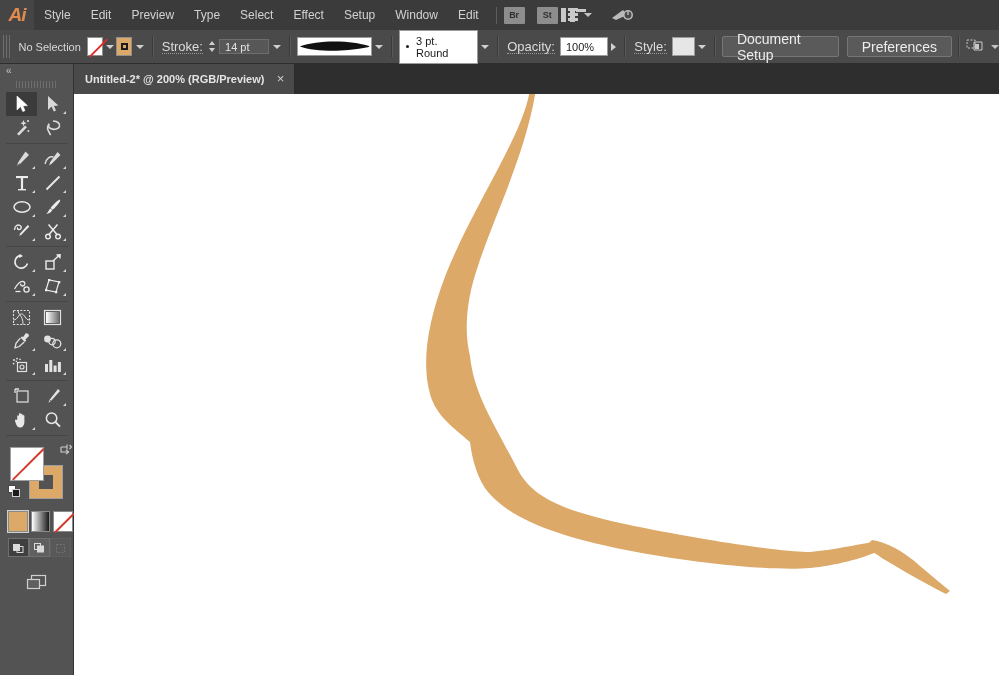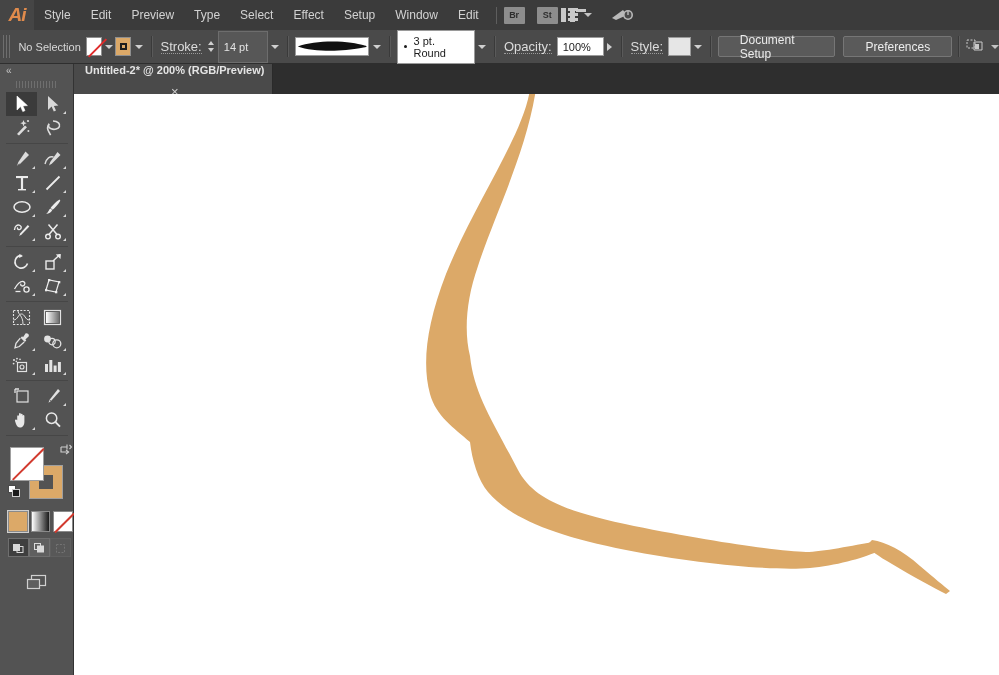--- a/index.html
+++ b/index.html
@@ -81,21 +81,21 @@
     border-top:4px solid #d0d0d0;
   }
   .ctl-label{font-size:13px;color:#dcdcdc;margin:0 5px 0 2px;border-bottom:1px dotted #9a9a9a;line-height:13px;}
   .spin{
     width:11px;height:19px;display:flex;flex-direction:column;align-items:center;justify-content:center;gap:3px;margin-right:2px;
   }
   .spin i{display:block;width:0;height:0;border-left:3px solid transparent;border-right:3px solid transparent;}
   .spin .up{border-bottom:4px solid #cfcfcf;}
   .spin .dn{border-top:4px solid #cfcfcf;}
   .field{
-    height:32px;background:#ffffff;color:#1b1b1b;font-size:11px;
+    height:15px;background:#ffffff;color:#1b1b1b;font-size:11px;
     display:flex;align-items:center;padding:0 5px;box-sizing:border-box;
     border:1px solid #9a9a9a;
   }
   .field.dark{background:#575757;color:#e4e4e4;border:1px solid #6d6d6d;}
   .brush-prev{
     width:90px;height:19px;background:#ffffff;border:1px solid #9a9a9a;box-sizing:border-box;
     display:flex;align-items:center;justify-content:center;overflow:hidden;
   }
   .profile-field{
     width:92px;height:19px;background:#ffffff;border:1px solid #9a9a9a;box-sizing:border-box;
@@ -105,34 +105,33 @@
   .op-field{
     width:56px;height:19px;background:#ffffff;border:1px solid #9a9a9a;box-sizing:border-box;
     display:flex;align-items:center;padding-left:5px;color:#1b1b1b;font-size:11px;
   }
   .chev-r{
     width:13px;height:19px;display:flex;align-items:center;justify-content:center;
   }
   .chev-r b{display:block;width:0;height:0;border-top:4px solid transparent;border-bottom:4px solid transparent;border-left:5px solid #d0d0d0;}
   .style-sw{width:27px;height:19px;background:#e6e6e6;border:1px solid #9a9a9a;box-sizing:border-box;}
   .btn{
-    height:21px;padding:0 21px;background:#5a5a5a;border:1px solid #767676;border-radius:2px;
-    color:#ececec;font-size:12px;display:flex;align-items:center;box-sizing:border-box;cursor:default;
+    height:21px;padding:0 14px;background:#5a5a5a;border:1px solid #767676;border-radius:2px;
+    color:#ececec;font-size:14px;display:flex;align-items:center;box-sizing:border-box;cursor:default;
   }
 
   
   .tabbar{
     position:absolute;left:74px;top:64px;width:925px;height:30px;
     background:#2e2e2e;display:flex;align-items:flex-end;
   }
   .doc-tab{
     height:30px;background:#4a4a4a;display:flex;align-items:center;
     padding:0 8px 0 11px;gap:10px;box-sizing:border-box;
     border-right:1px solid #2a2a2a;
-    flex-direction:column;
   }
   .doc-tab .title{font-size:11px;color:#e4e4e4;font-weight:bold;white-space:nowrap;}
   .tab-close{
     font-size:13px;color:#cfcfcf;line-height:12px;width:12px;text-align:center;cursor:default;
   }
 
   
   .toolbar{
     position:absolute;left:0;top:64px;width:74px;height:611px;
     background:#535353;border-right:1px solid #333;box-sizing:border-box;

